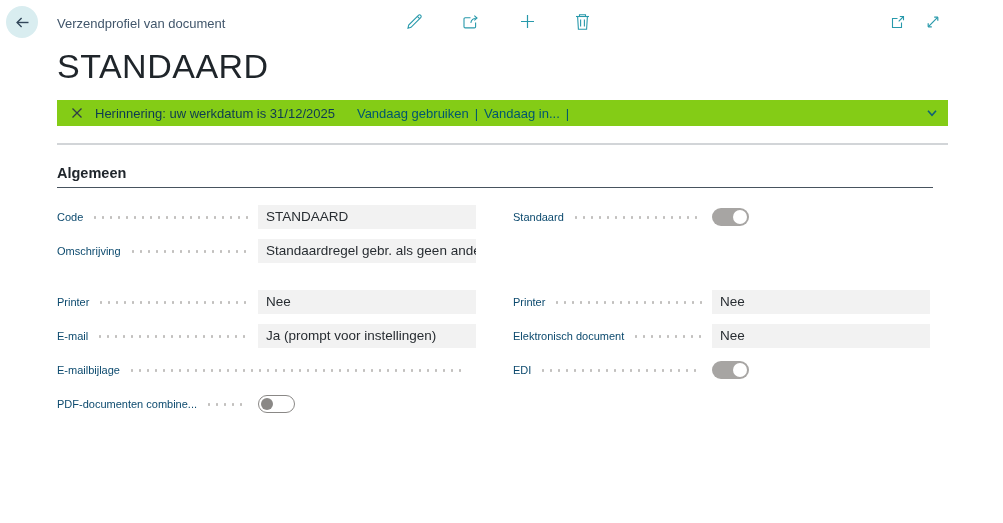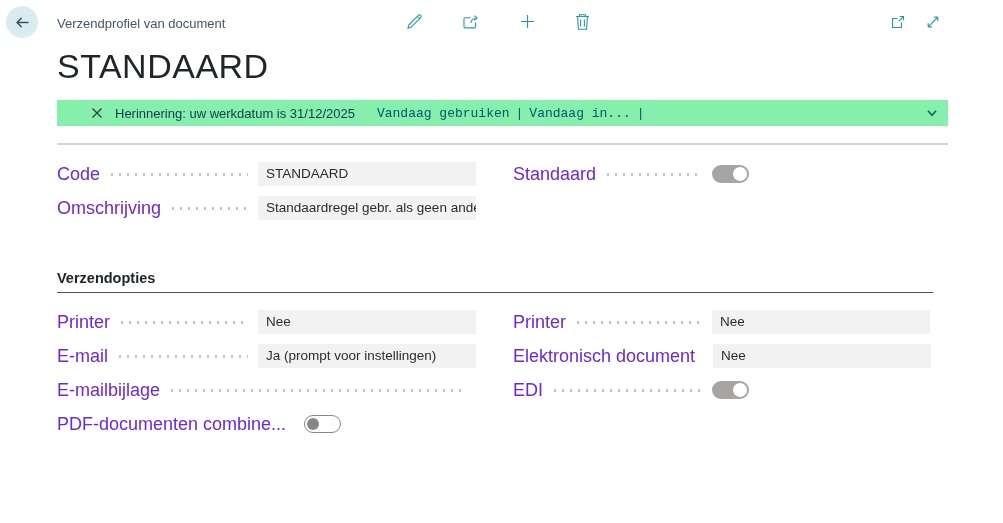--- a/index.html
+++ b/index.html
@@ -14,42 +14,42 @@
   .caption { position: absolute; left: 57px; top: 16px; font-size: 13px; color: #41566b; }
   .toolbar { position: absolute; left: 405px; top: 12px; display: flex; gap: 37px; color: #2899ab; align-items: center; }
   .toolbar .tool { cursor: pointer; display: flex; align-items: center; }
   .win-icons { position: absolute; right: 62px; top: 14px; display: flex; gap: 19px; color: #2899ab; align-items: center; }
   .win-icons .tool { cursor: pointer; display: flex; align-items: center; }
 
   
   h1.page-title { margin: 2px 0 0 57px; font-size: 34px; font-weight: 300; color: #1f252a; letter-spacing: 0.5px; line-height: 40px; }
 
   
-  .banner { position: relative; margin: 14px 0 0 57px; width: 891px; height: 26px; background: #86efac;
-            display: flex; align-items: center; font-size: 13px; padding-left: 20px; }
+  .banner { position: relative; margin: 14px 0 0 57px; width: 891px; height: 26px; background: #84cc16;
+            display: flex; align-items: center; font-size: 13px; }
   .banner-close { margin-left: 14px; display: flex; align-items: center; cursor: pointer; }
   .banner-msg { margin-left: 12px; color: #0d3a52; }
-  .banner-links { margin-left: 22px; display: flex; gap: 6px; color: #00566f; font-family: Liberation Mono, monospace; }
+  .banner-links { margin-left: 22px; display: flex; gap: 6px; color: #00566f; }
   .banner-links .lnk { cursor: pointer; }
   .banner-sep { color: #00566f; }
   .banner-chevron { position: absolute; right: 9px; top: 6px; cursor: pointer; display: flex; }
 
   
   .divider { margin: 17px 0 0 57px; width: 891px; height: 2px; background: #d2d5d8; }
 
   
   .section { margin-left: 57px; }
   .section-title { margin-top: 20px; width: 876px; font-size: 14.5px; font-weight: 700; color: #20262c;
                    padding-bottom: 6px; border-bottom: 1px solid #47535e; }
   .section + .section .section-title { margin-top: 40px; }
   .field-columns { display: flex; gap: 37px; margin-top: 17px; }
   .col-left { width: 419px; }
   .col-right { width: 417px; }
   .field-row { display: flex; align-items: center; height: 24px; margin-bottom: 10px; }
-  .field-label { font-size: 18px; color: #6d28d9; white-space: nowrap; }
+  .field-label { font-size: 11px; color: #0c4a6e; white-space: nowrap; }
   .leader { flex: 1; height: 3px; align-self: center; margin: 0 10px 0 8px;
             background-image: radial-gradient(circle, #c2c0be 1.1px, transparent 1.25px);
             background-size: 8px 3px; background-repeat: repeat-x; background-position: 0 50%; }
   .control { flex: 0 0 218px; width: 218px; display: flex; align-items: center; }
   .field-value { width: 100%; height: 24px; line-height: 24px; background: #f2f2f2; padding: 0 8px;
                  font-size: 13.5px; color: #282d32; white-space: nowrap; overflow: hidden; cursor: text; }
   .toggle { width: 37px; height: 18px; border-radius: 10px; position: relative; cursor: pointer; }
   .toggle-on { background: #a7a5a3; }
   .toggle-on::after { content: ""; position: absolute; right: 2px; top: 2px; width: 14px; height: 14px; border-radius: 50%; background: #fff; }
   .toggle-off { background: #fff; border: 1px solid #8a8886; }
@@ -137,20 +137,21 @@
     <span class="banner-chevron">
       <svg width="14" height="14" viewBox="0 0 14 14" fill="none" stroke="#0f6076" stroke-width="1.6">
         <path d="M3 4.8 L7 9.2 L11 4.8"></path>
       </svg>
     </span>
   </div>
 
   <div class="divider"></div>
 
   <div class="section">
+    <div class="section-title">Algemeen</div>
     <div class="field-columns">
       <div class="col-left">
         <div class="field-row">
           <span class="field-label">Code</span>
           <span class="leader"></span>
           <span class="control">
               <span class="field-value">STANDAARD</span>
             </span>
         </div>
         <div class="field-row">
@@ -167,21 +168,20 @@
           <span class="leader"></span>
           <span class="control">
               <span class="toggle toggle-on"></span>
             </span>
         </div>
       </div>
     </div>
   </div>
 
   <div class="section">
-    <div class="section-title">Verzendopties</div>
     <div class="field-columns">
       <div class="col-left">
         <div class="field-row">
           <span class="field-label">Printer</span>
           <span class="leader"></span>
           <span class="control">
               <span class="field-value">Nee</span>
             </span>
         </div>
         <div class="field-row">

